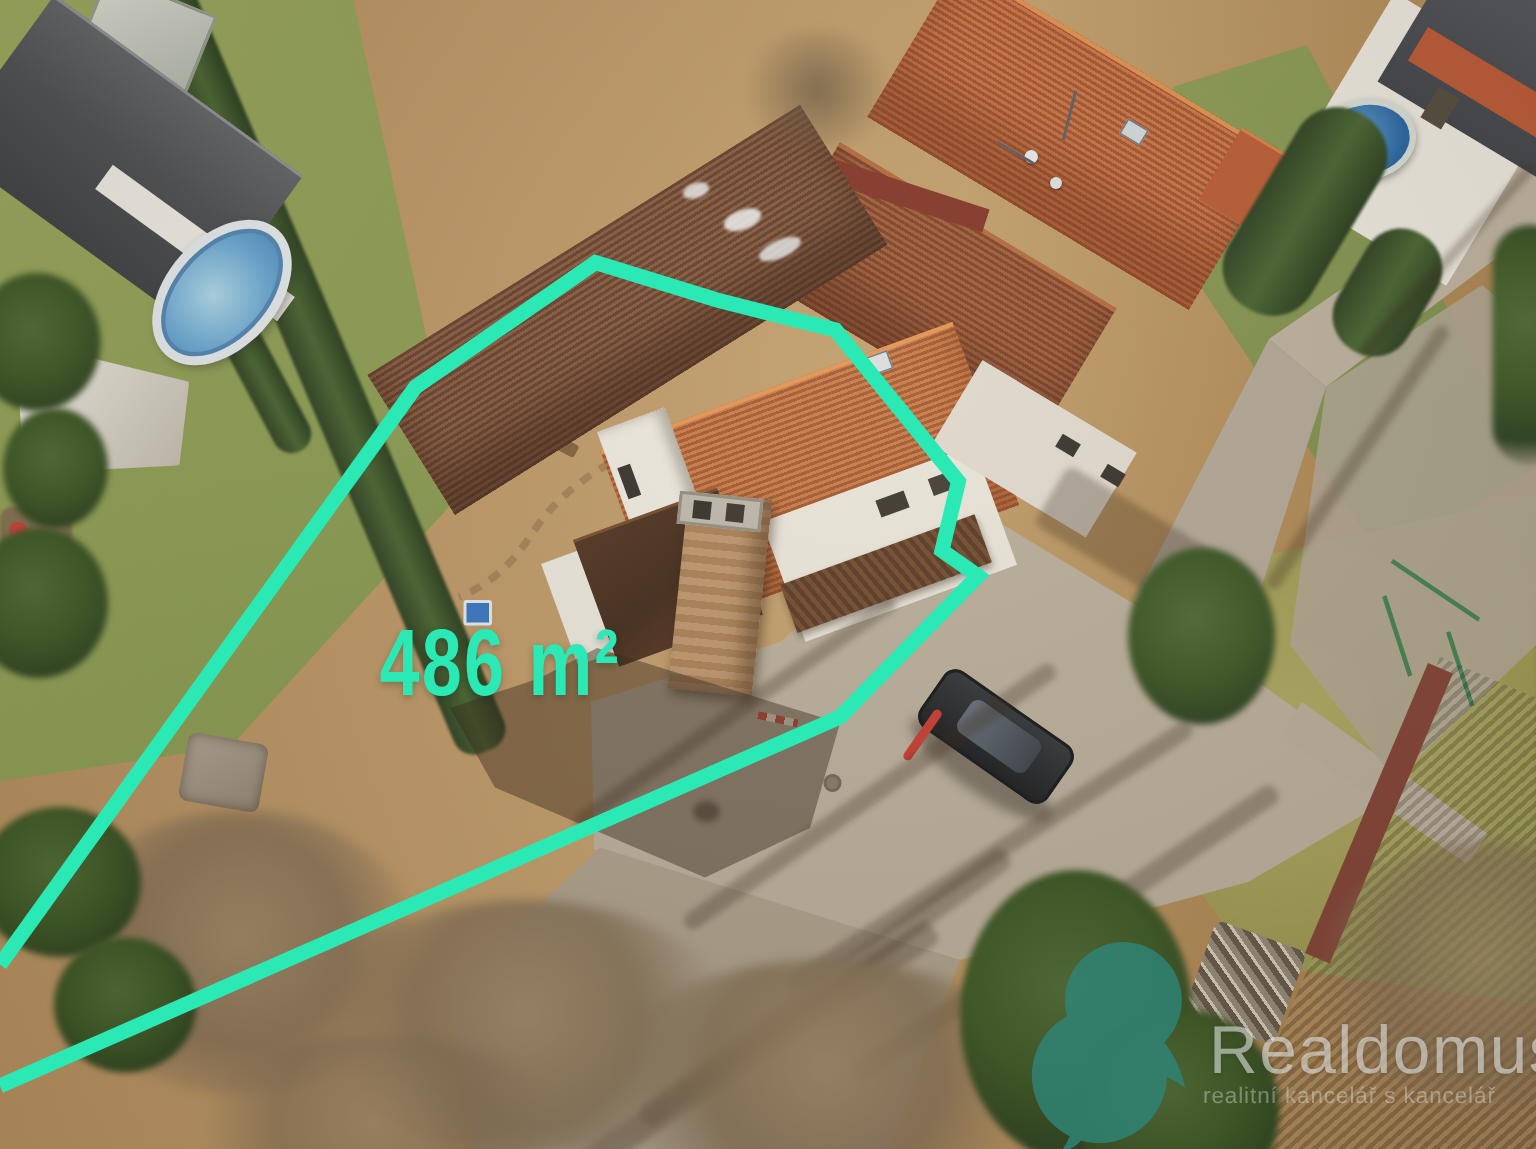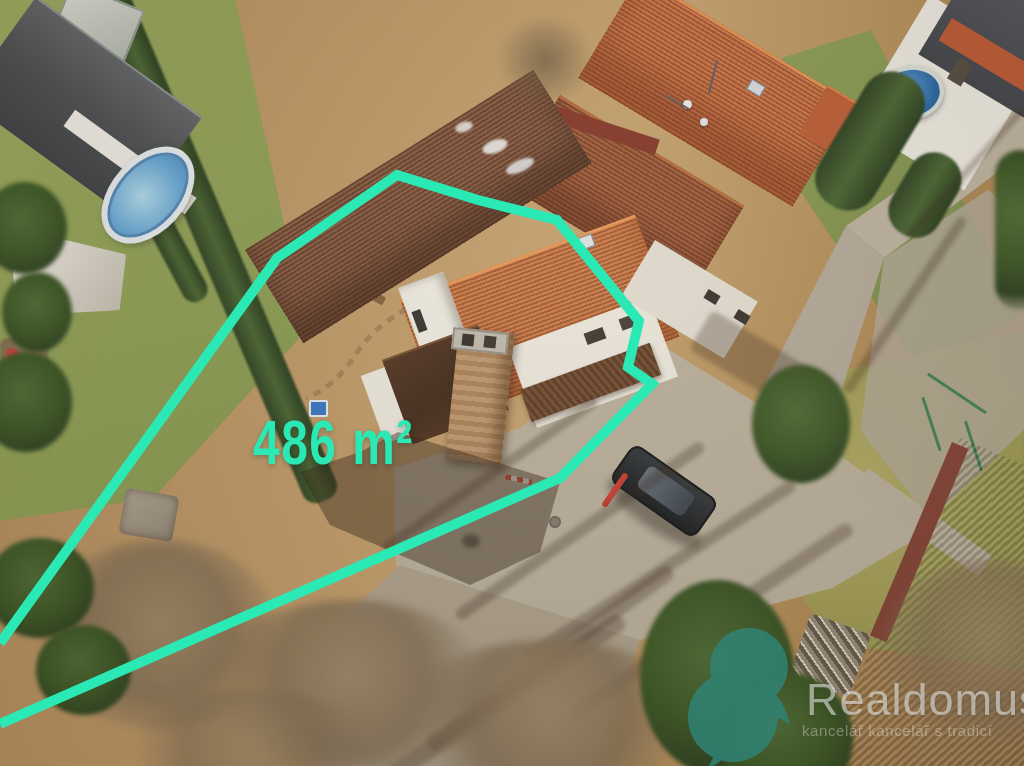--- a/index.html
+++ b/index.html
@@ -145,20 +145,20 @@
   <div class="abs conifer" style="left:718px;top:672px;width:135px;height:135px;"></div>
   <div class="abs conifer" style="left:752px;top:365px;width:98px;height:118px;"></div>
   <div class="abs conifer" style="left:995px;top:150px;width:50px;height:160px;border-radius:30px;"></div>
 
   <div id="grade" class="abs" style="left:0;top:0;width:1024px;height:766px;pointer-events:none;"></div>
 
   <svg class="abs" width="130" height="145" viewBox="0 0 130 145" style="left:686px;top:626px;">
     <path fill-rule="nonzero" d="M63,2 a39,39 0 1 1 -0.2,0 Z M47,46 a45,45 0 1 1 -0.2,0 Z M84,62 C95,73 101,85 104,99 C91,90 80,86 69,84 Z M40,128 C34,136 29,141 22,141 C27,133 30,126 32,118 Z" fill="#2E8578" opacity="0.82"></path>
   </svg>
   <div id="brand-name" class="abs" style="left:806px;top:674px;">Realdomus</div>
-  <div id="brand-tagline" class="abs" style="left:802px;top:722px;">kancelář kancelář s tradicí</div>
+  <div id="brand-tagline" class="abs" style="left:802px;top:722px;">realitní kancelář s kancelář</div>
 
   <svg class="abs" width="1024" height="766" style="left:0;top:0;pointer-events:none;">
     <polyline fill="none" stroke-linejoin="miter" stroke-linecap="butt" points="0,643 277,258 397,175 478,200 557,220 639,321 628,367 652,384 560,478 0,724" stroke="#2BE9B5" stroke-width="10"></polyline>
   </svg>
   <div id="area-label" class="abs" style="left: 253px; top: 406px; color: rgb(43, 233, 181);">486 m²</div>
 
 </div>
 
 </body></html>

